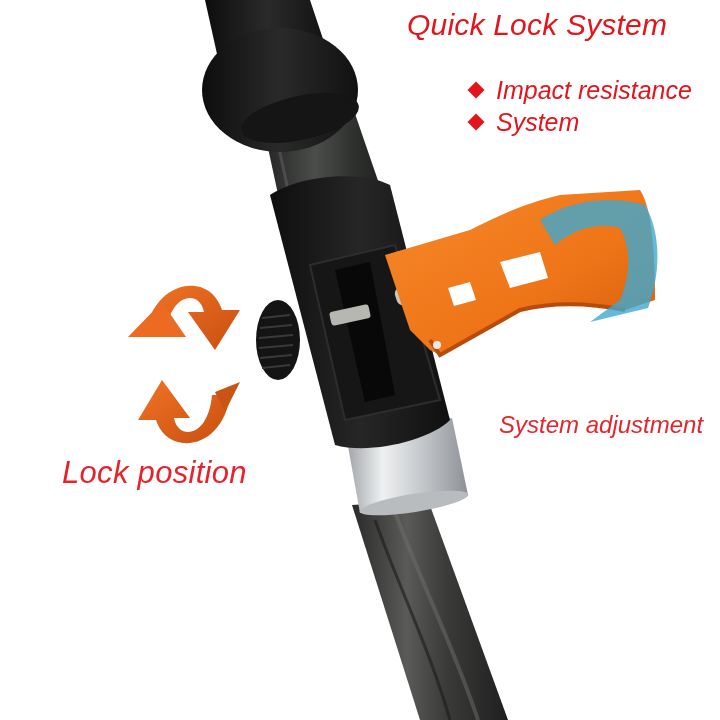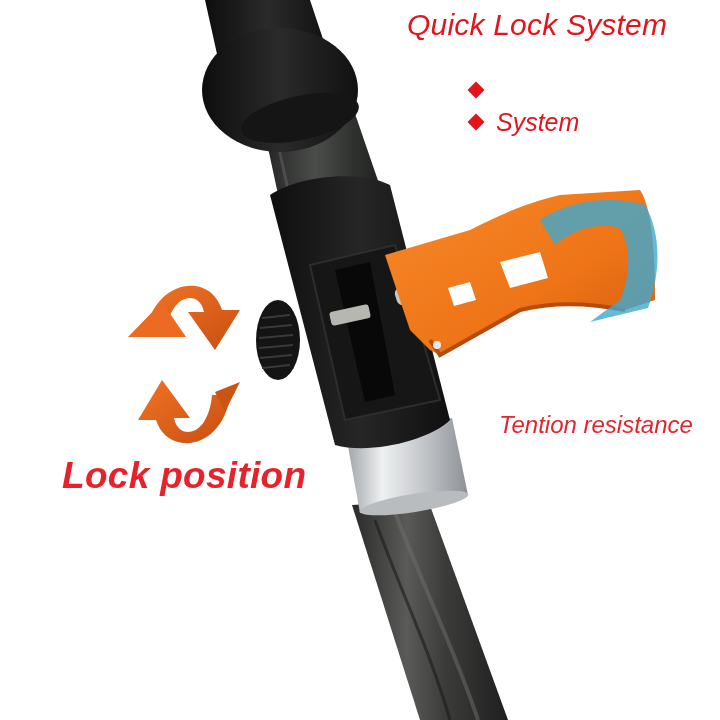--- a/index.html
+++ b/index.html
@@ -2,21 +2,21 @@
 <html><head>
   <meta charset="utf-8">
   <style>
     html, body { margin: 0; padding: 0; }
     body { width: 720px; height: 720px; background: #ffffff; position: relative; overflow: hidden; font-family: "Liberation Sans", sans-serif; }
     .scene { position: absolute; left: 0; top: 0; width: 698px; height: 720px; }
     .title { position: absolute; left: 407px; top: 8px; font-size: 30px; font-style: italic; color: #e3141b; letter-spacing: 0.2px; white-space: nowrap; }
     .bullets { position: absolute; left: 466px; top: 74px; }
     .bullet { display: flex; align-items: center; height: 32px; font-size: 25px; font-style: italic; color: #e3141b; white-space: nowrap; }
     .diamond { width: 12px; height: 12px; background: #e3141b; transform: rotate(45deg); margin: 0 14px 0 4px; flex: none; }
-    .lock-label { position: absolute; left: 62px; top: 455px; font-size: 37px; font-weight: bold; font-style: italic; color: #e8222a; white-space: nowrap; letter-spacing: 0.3px; }
+    .lock-label { position: absolute; left: 62px; top: 455px; font-size: 31px; font-weight: normal; font-style: italic; color: #e8222a; white-space: nowrap; letter-spacing: 0.3px; }
     .tension-label { position: absolute; left: 499px; top: 411px; font-size: 24px; font-style: italic; color: #e3262d; white-space: nowrap; }
   </style>
 </head>
 <body>
 
 <div class="scene">
   <svg width="720" height="720" viewBox="0 0 720 720">
     <defs>
       <linearGradient id="foam" x1="0" x2="1" y1="0" y2="0">
         <stop offset="0" stop-color="#0d0d0d"></stop>
@@ -118,22 +118,23 @@
       <path d="M230,395 C226,428 204,445 183,443 C168,441 160,432 156,420 L138,420 L162,380 L190,418 L174,418 C176,428 182,432 188,432 C200,432 210,418 212,395 Z" fill="url(#arrowGrad)"></path>
       <path d="M215,392 L240,382 L225,412 Z" fill="#c95413"></path>
     </g>
   </svg>
 
   <div class="title">Quick Lock System</div>
 
   <div class="bullets">
     <div class="bullet">
       <span class="diamond"></span>
+      <span>Impact resistance</span>
     </div>
     <div class="bullet">
       <span class="diamond"></span>
       <span>System</span>
     </div>
   </div>
 
   <div class="lock-label">Lock position</div>
-  <div class="tension-label">Tention resistance</div>
+  <div class="tension-label">System adjustment</div>
 </div>
 
 </body></html>

